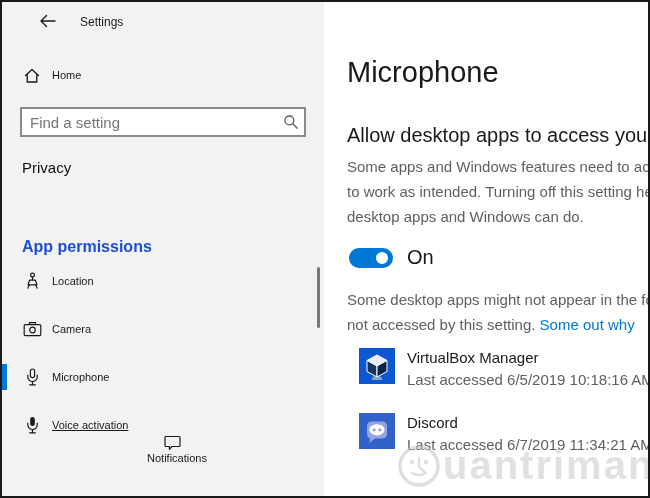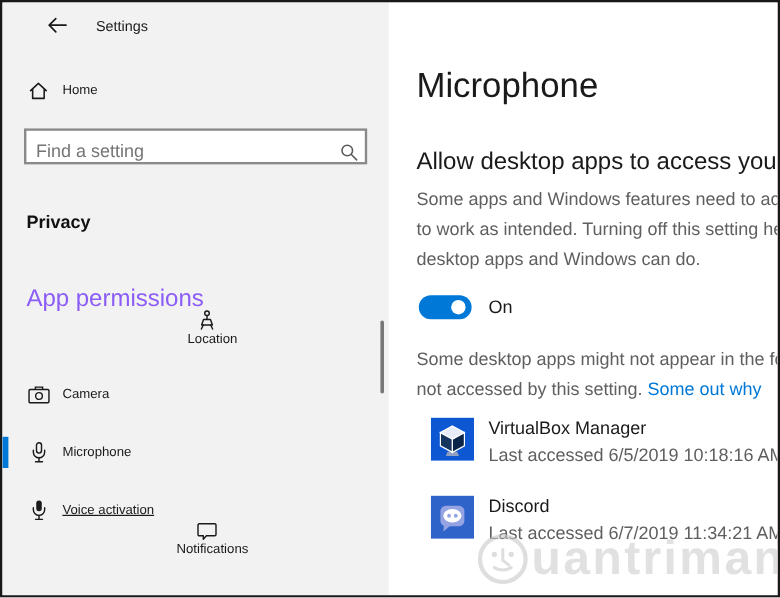--- a/index.html
+++ b/index.html
@@ -18,29 +18,29 @@
 
   .nav-item { position:absolute; left:0; width:320px; height:48px;
     display:flex; align-items:center; padding-left:20px; cursor:pointer; }
   .nav-item .ic { width:20px; height:20px; display:flex; align-items:center;
     justify-content:center; flex:0 0 20px; }
   .nav-item .lbl { margin-left:10px; font-size:11px; color:#1a1a1a; }
   .accent-bar { position:absolute; left:0; top:11px; width:5px; height:26px;
     background:#0078d7; }
 
   .search-box { position:absolute; left:18px; top:105px; width:286px; height:30px;
-    background:#fff; border:2px solid #8a8a8a; display:flex; align-items:flex-end; }
+    background:#fff; border:2px solid #8a8a8a; display:flex; align-items:center; }
   .search-input { flex:1; border:none; outline:none; background:transparent;
     font-size:15px; color:#5a5a5a; padding:0 4px 0 8px;
     font-family:"Liberation Sans", sans-serif; }
   .search-ic { flex:0 0 26px; display:flex; align-items:center; justify-content:center; }
 
   .side-section-title { position:absolute; left:20px; top:157px; font-size:15px;
-    font-weight:bold; color:#111;margin-top:18px; }
-  .group-label { position:absolute; left:20px; top:236px; font-size:20px; color:#8b5cf6; }
+    font-weight:normal; color:#111; }
+  .group-label { position:absolute; left:20px; top:236px; font-size:16px; color:#1d4ed8;font-weight:bold; }
 
   .side-scrollbar { position:absolute; left:315px; top:265px; width:3px; height:61px;
     background:#777; border-radius:2px; }
 
   
   .main { position:absolute; left:322px; top:0; width:324px; height:494px;
     background:#fff; overflow:hidden; }
   .page-title { position:absolute; left:23px; top:54px; font-size:29px;
     font-weight:200; color:#1a1a1a; white-space:nowrap; }
   .section-heading { position:absolute; left:23px; top:122px; font-size:20px;
@@ -48,21 +48,21 @@
   .desc { position:absolute; left:23px; top:152px; font-size:15px; color:#5f5f5f;
     line-height:25px; }
   .desc div, .note div { white-space:nowrap; }
 
   .toggle-row { position:absolute; left:25px; top:244px; display:flex;
     align-items:center; }
   .toggle { position:relative; width:44px; height:20px; border-radius:10px;
     background:#0078d7; cursor:pointer; flex:0 0 44px; }
   .toggle .knob { position:absolute; right:5px; top:4px; width:12px; height:12px;
     border-radius:50%; background:#fff; }
-  .toggle-label { margin-left:14px; font-size:15px; color:#1a1a1a;text-align:right; }
+  .toggle-label { margin-left:14px; font-size:20px; color:#1a1a1a;text-align:right; }
 
   .note { position:absolute; left:23px; top:285px; font-size:15px; color:#5f5f5f;
     line-height:25px; }
   .link { color:#0078d7; text-decoration:none; cursor:pointer; }
 
   .app-row { position:absolute; left:35px; display:flex; }
   .app-icon { width:36px; height:36px; flex:0 0 36px; }
   .app-texts { margin-left:12px; padding-top:1px; }
   .app-name { font-size:15px; color:#1a1a1a; white-space:nowrap; }
   .app-sub { font-size:15px; color:#5f5f5f; white-space:nowrap; margin-top:5px; }
@@ -110,21 +110,21 @@
           <circle cx="6.4" cy="6.4" r="4.4" stroke="#5a5a5a" stroke-width="1.3" fill="none"></circle>
           <path d="M9.8 9.8l4.4 4.4" stroke="#5a5a5a" stroke-width="1.3" stroke-linecap="round"></path>
         </svg>
       </span>
     </div>
 
     <div class="side-section-title">Privacy</div>
 
     <div class="group-label">App permissions</div>
 
-    <div class="nav-item" style="top:255px;flex-direction:column;">
+    <div class="nav-item" style="top:255px;">
       <span class="ic">
         <svg width="17" height="19" viewBox="0 0 17 19">
           <circle cx="8.5" cy="3" r="1.9" stroke="#1a1a1a" stroke-width="1.2" fill="none"></circle>
           <path d="M8.5 5v3.2" stroke="#1a1a1a" stroke-width="1.2"></path>
           <path d="M5.6 8.2h5.8l1.6 4.6H4z" stroke="#1a1a1a" stroke-width="1.2" fill="none" stroke-linejoin="round"></path>
           <path d="M5.4 12.8l-1.6 3.4M11.6 12.8l1.6 3.4" stroke="#1a1a1a" stroke-width="1.2" stroke-linecap="round"></path>
         </svg>
       </span>
       <span class="lbl">Location</span>
     </div>

